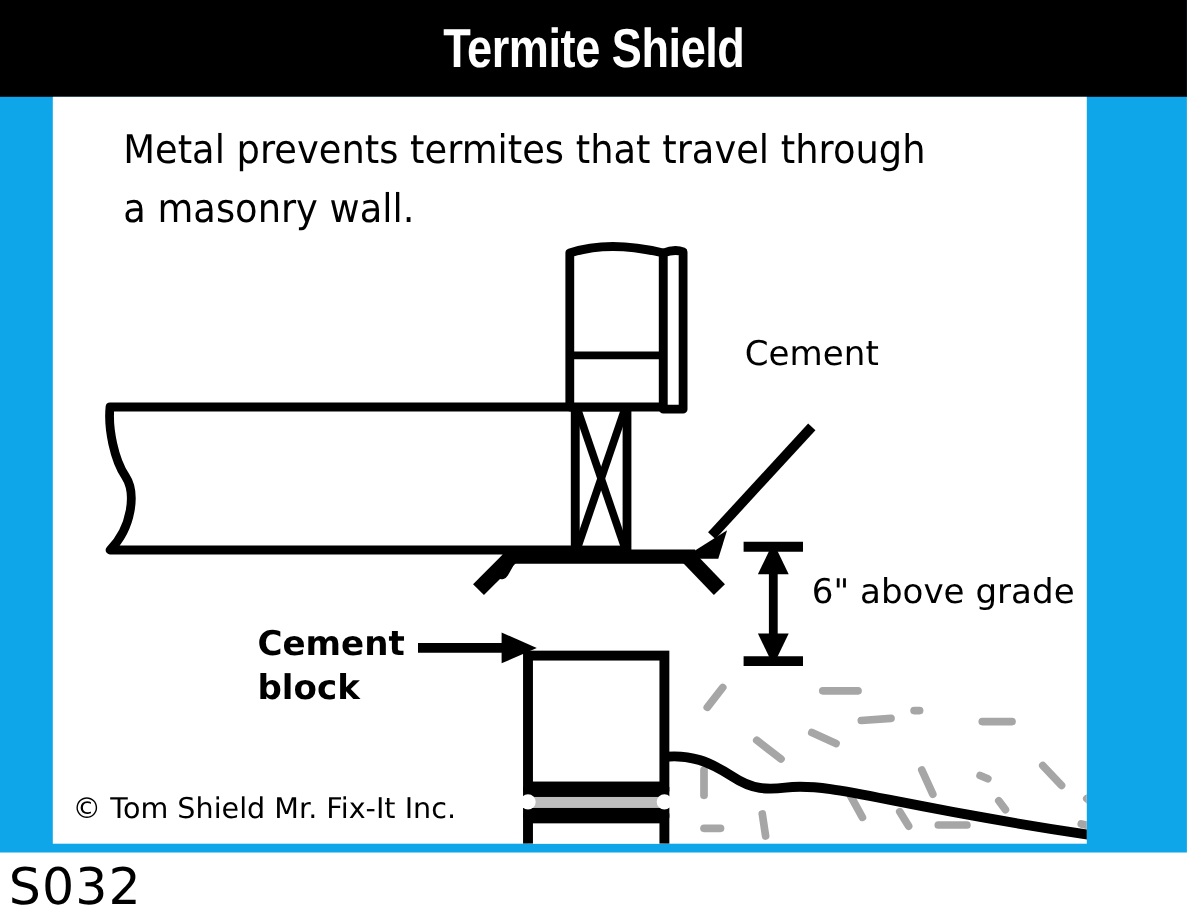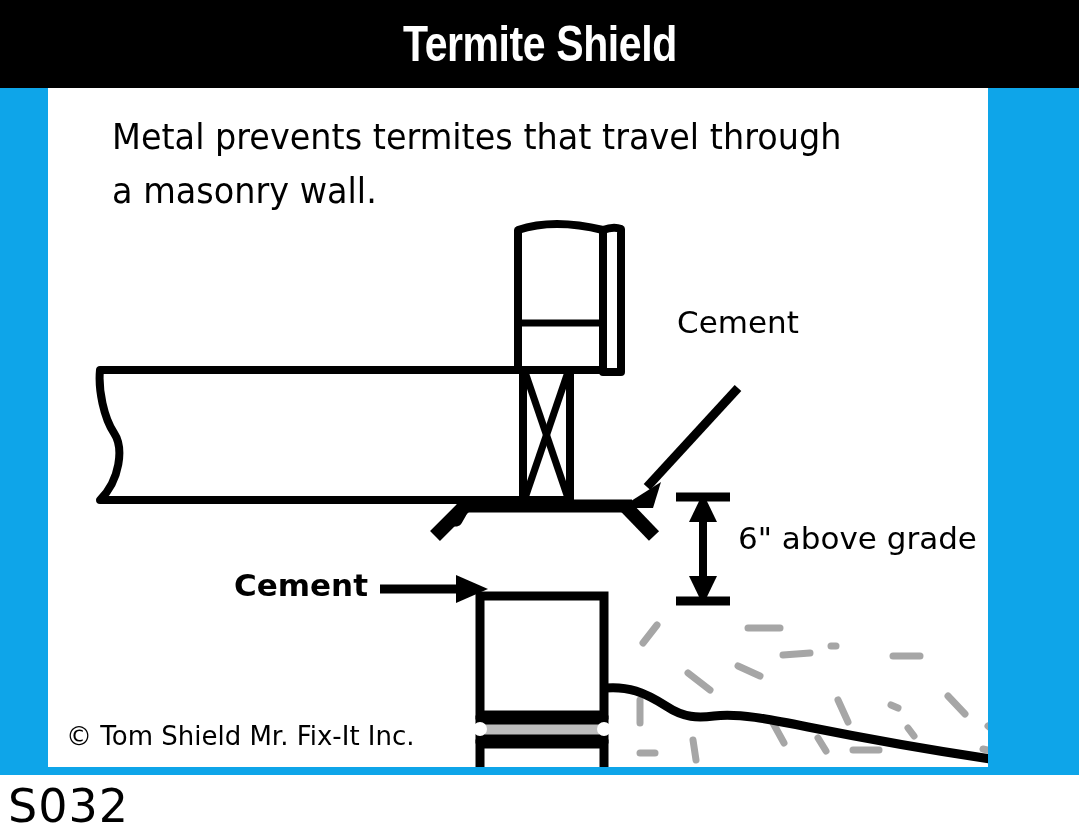--- a/index.html
+++ b/index.html
@@ -224,20 +224,21 @@
         <div>Metal prevents termites that travel through</div>
         <div>a masonry wall.</div>
       </div>
 
       <div id="label-termite" class="hand">
         <div>Cement</div>
       </div>
 
       <div id="label-cement" class="hand">
         <div>Cement</div>
+        <div>block</div>
       </div>
 
       <div id="label-grade" class="hand">6" above grade</div>
 
       <div id="copyright" class="hand">© Tom Shield Mr. Fix-It Inc.</div>
     </div>
   </div>
 
   <div id="code">S032</div>
 

